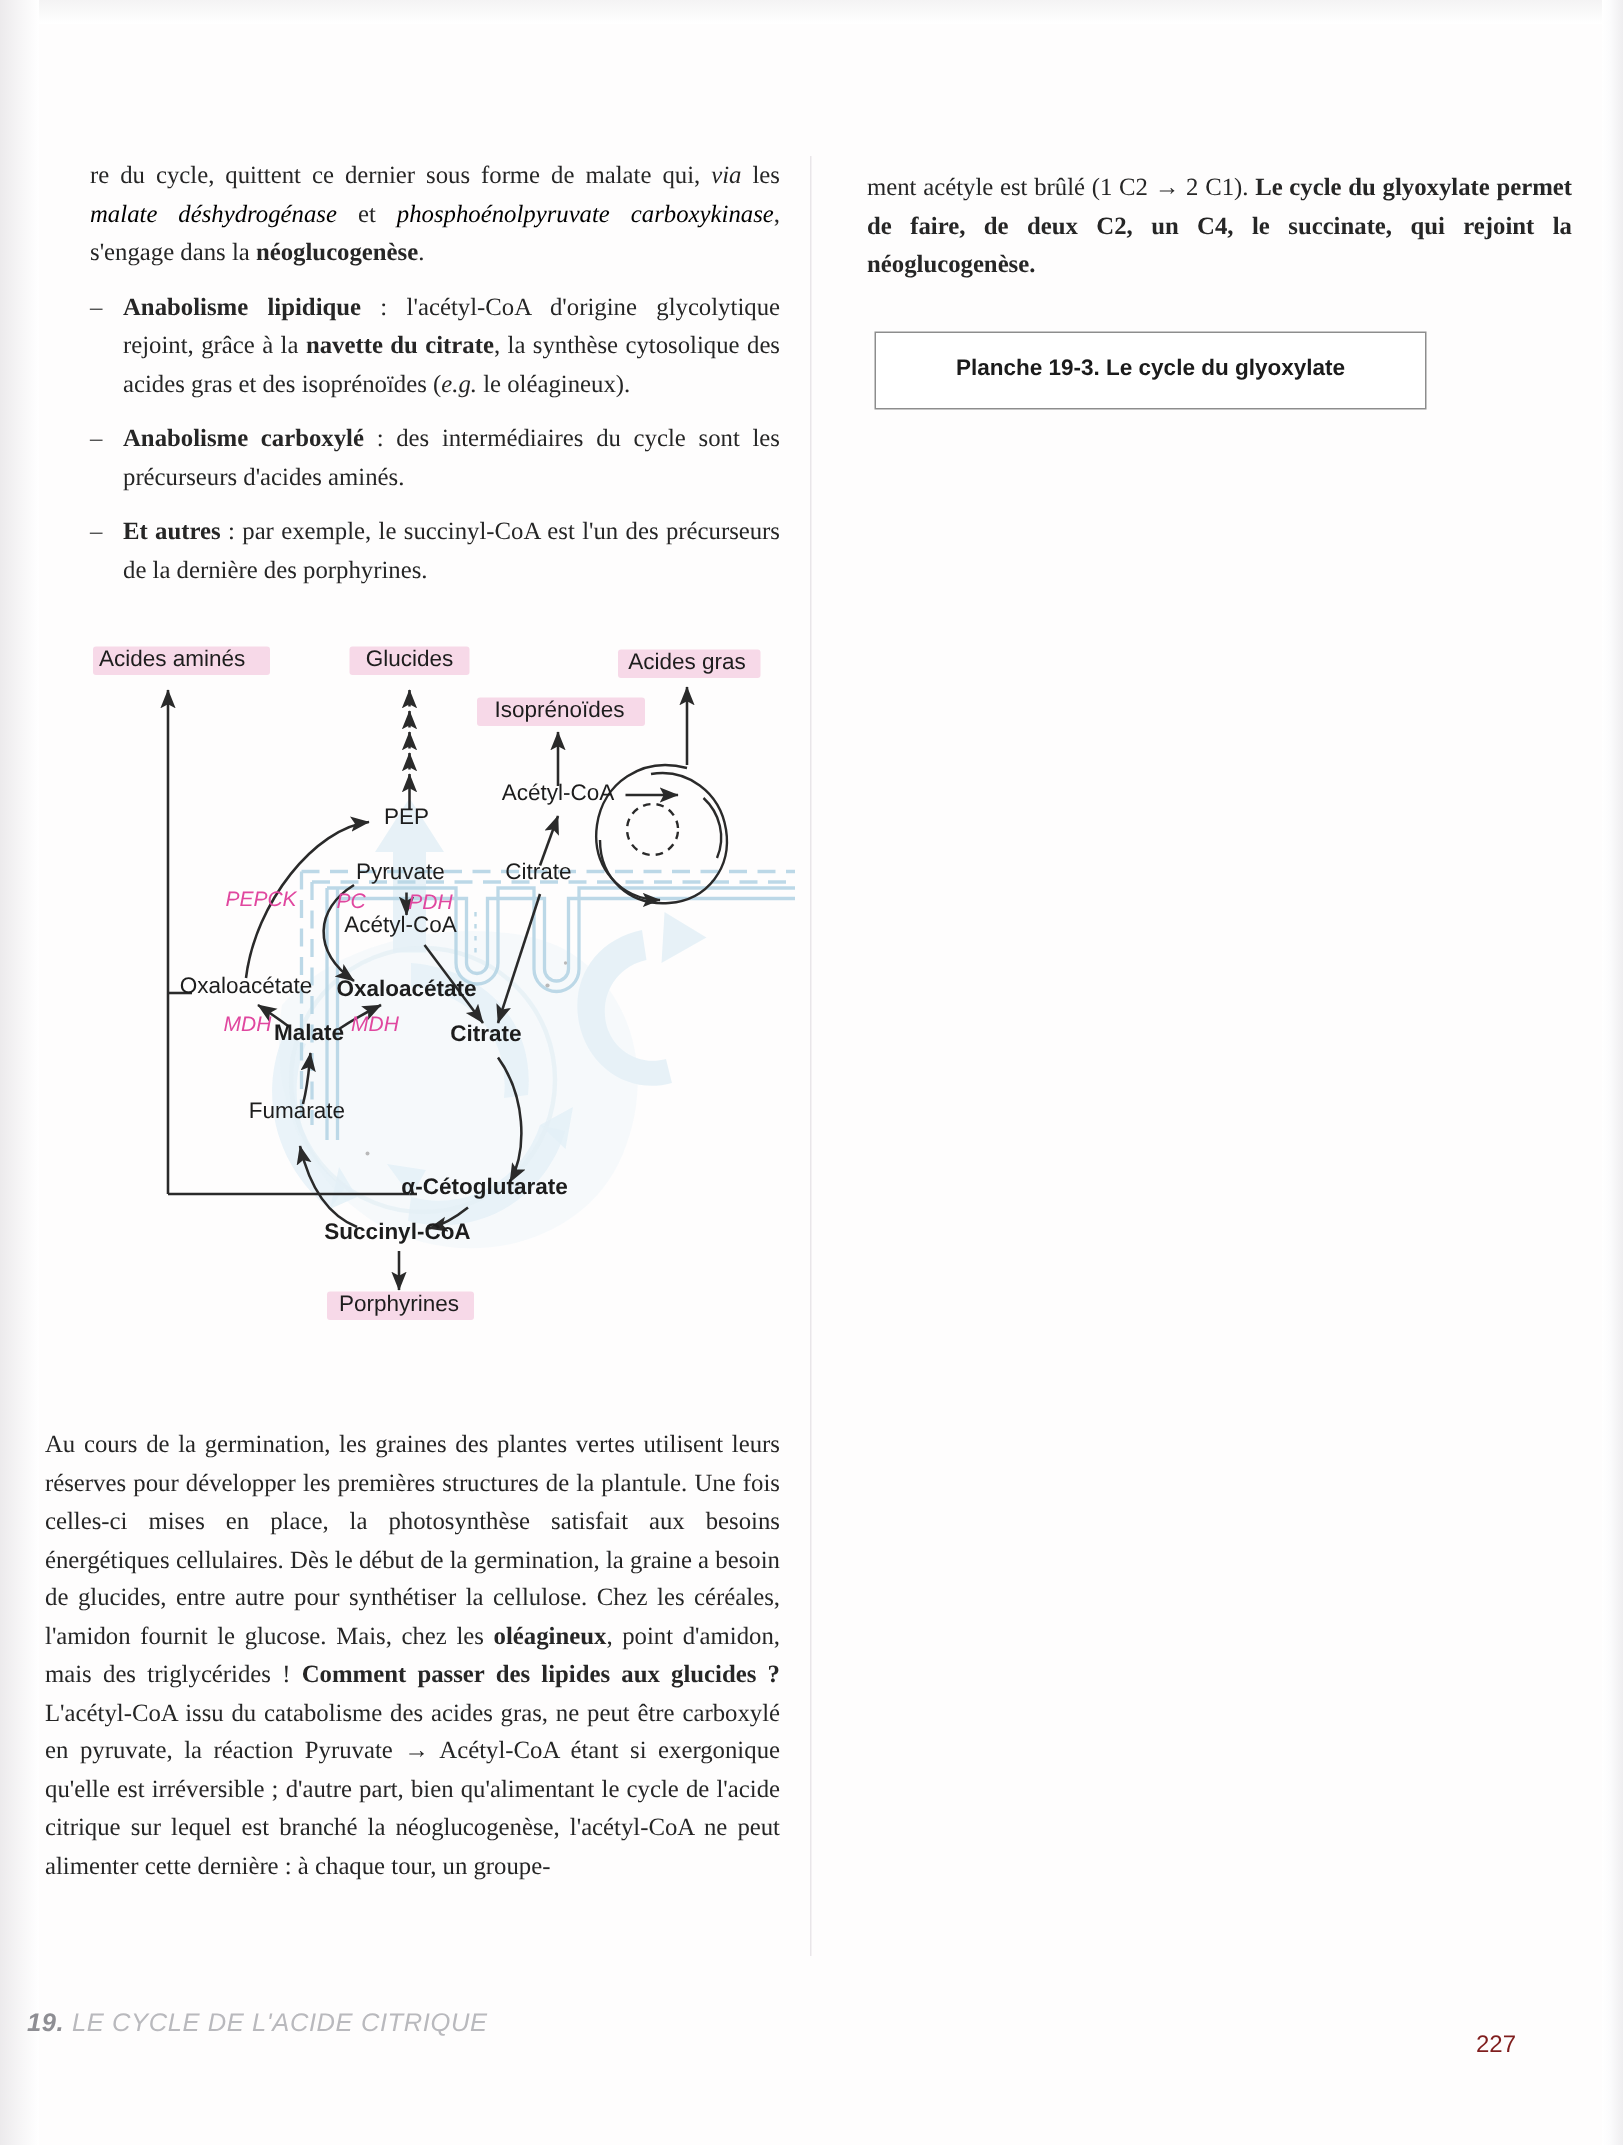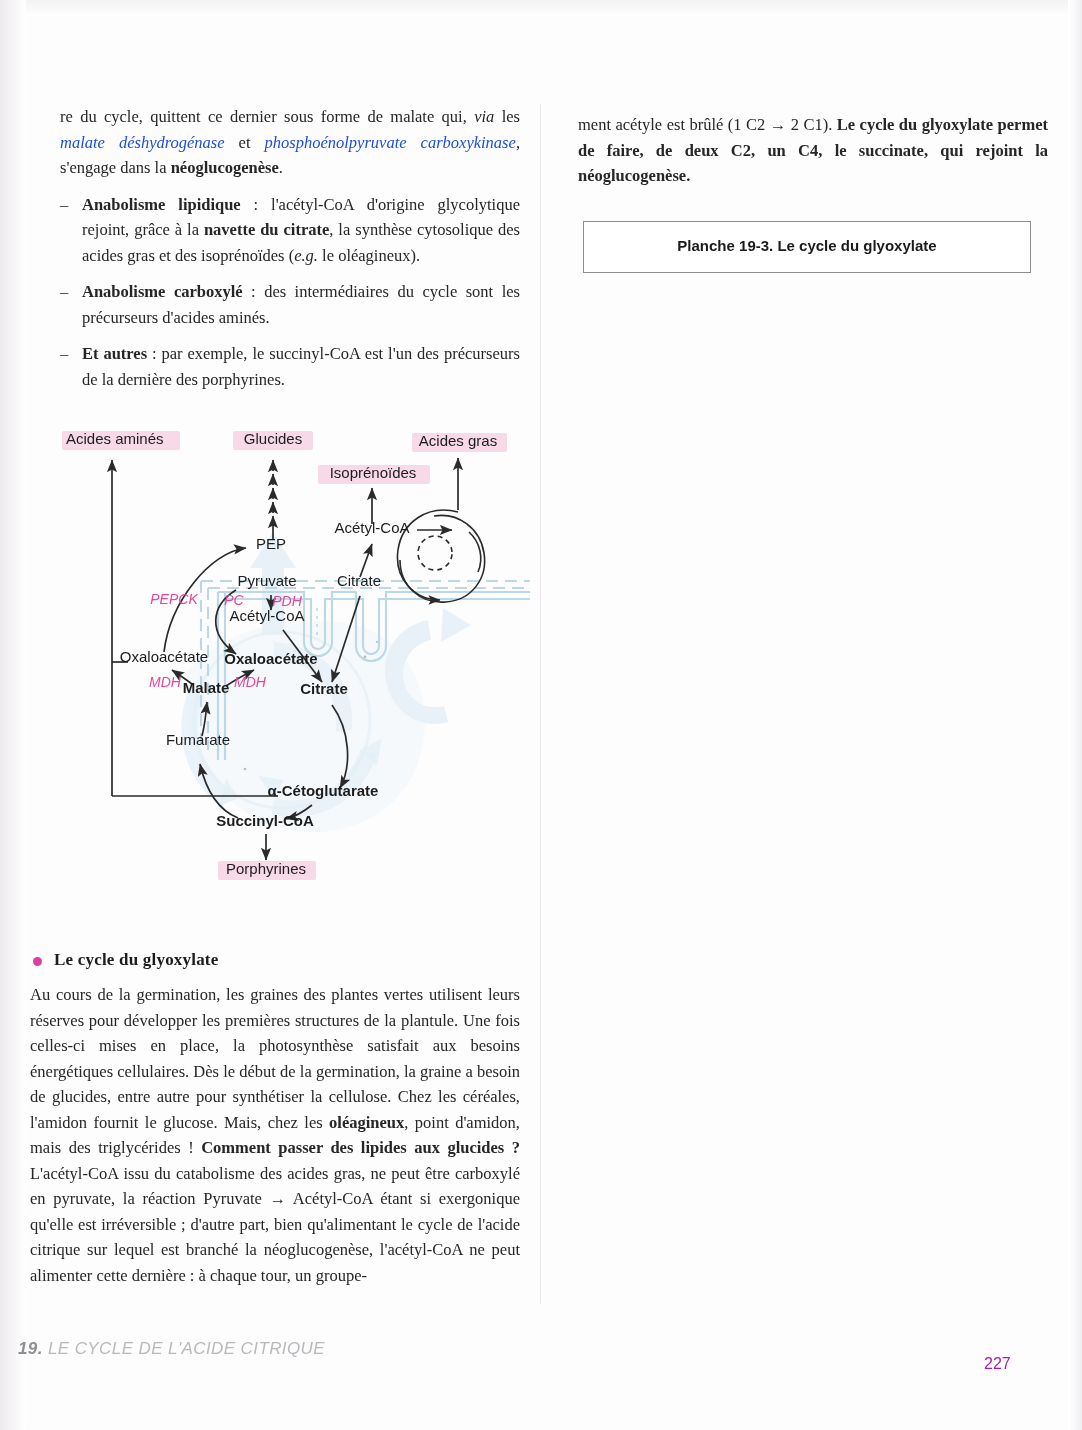--- a/index.html
+++ b/index.html
@@ -61,21 +61,21 @@
     font-size: 16.5px;
     line-height: 25.5px;
     text-align: justify;
     color: #262626;
   }
 
   .it { font-style: italic; }
   .bold { font-weight: bold; }
   .pink-it {
     font-style: italic;
-    color: #1d4ed8;
+    color: #000000;
   }
 
   
   .dash-item {
     position: relative;
     margin: 11px 0 0 0;
     padding-left: 22px;
     font-size: 16.5px;
     line-height: 25.5px;
     text-align: justify;
@@ -84,21 +84,21 @@
   .dash-item .dash {
     position: absolute;
     left: 0; top: 0;
     color: #3a3a3a;
   }
 
   
   .planche-box {
     position: absolute;
     left: 583px; top: 221px;
-    width: 448px; height: 52px;
+    width: 368px; height: 52px;
     border: 1px solid #8d8d8d;
     background: #ffffff;
     box-sizing: border-box;
   }
   .planche-box .planche-text {
     position: absolute;
     left: 0; right: 0; top: 15px;
     text-align: center;
     font-family: "Liberation Sans", sans-serif;
     font-weight: bold;
@@ -137,21 +137,21 @@
   }
   .footer-chapter .num {
     font-weight: bold;
     color: #8e8e93;
   }
   .footer-page {
     position: absolute;
     left: 984px; top: 1355px;
     font-family: "Liberation Sans", sans-serif;
     font-size: 16px;
-    color: #a21caf;
+    color: #7f1d1d;
   }
 
   
   .figure {
     position: absolute;
     left: 60px; top: 420px;
     width: 470px; height: 480px;
   }
   .figure svg { display: block; }
 
@@ -330,24 +330,20 @@
         <text text-anchor="middle" x="114" y="184">PEPCK</text>
         <text text-anchor="middle" x="174" y="185">PC</text>
         <text text-anchor="middle" x="227" y="186">PDH</text>
         <text text-anchor="middle" x="105" y="267">MDH</text>
         <text text-anchor="middle" x="190" y="267">MDH</text>
       </g>
     </svg>
   </div>
 
   <div class="col-left-bottom">
-    <div class="sec-head">
-      <span class="dot"></span>
-      <span>Le cycle du glyoxylate</span>
-    </div>
     <p class="body"><span>Au cours de la germination, les graines des plantes vertes utilisent leurs réserves pour développer les premières structures de la plantule. Une fois celles-ci mises en place, la photosynthèse satisfait aux besoins énergétiques cellulaires. Dès le début de la germination, la graine a besoin de glucides, entre autre pour synthétiser la cellulose. Chez les céréales, l'amidon fournit le glucose. Mais, chez les </span><span class="bold">oléagineux</span><span>, point d'amidon, mais des triglycérides ! </span><span class="bold">Comment passer des lipides aux glucides ?</span><span> L'acétyl-CoA issu du catabolisme des acides gras, ne peut être carboxylé en pyruvate, la réaction Pyruvate </span><span>→</span><span> Acétyl-CoA étant si exergonique qu'elle est irréversible ; d'autre part, bien qu'alimentant le cycle de l'acide citrique sur lequel est branché la néoglucogenèse, l'acétyl-CoA ne peut alimenter cette dernière : à chaque tour, un groupe-</span></p>
   </div>
 
   <div class="footer-chapter">
     <span class="num">19.</span>
     <span>LE CYCLE DE L'ACIDE CITRIQUE</span>
   </div>
   <div class="footer-page">227</div>
 
 </div>

